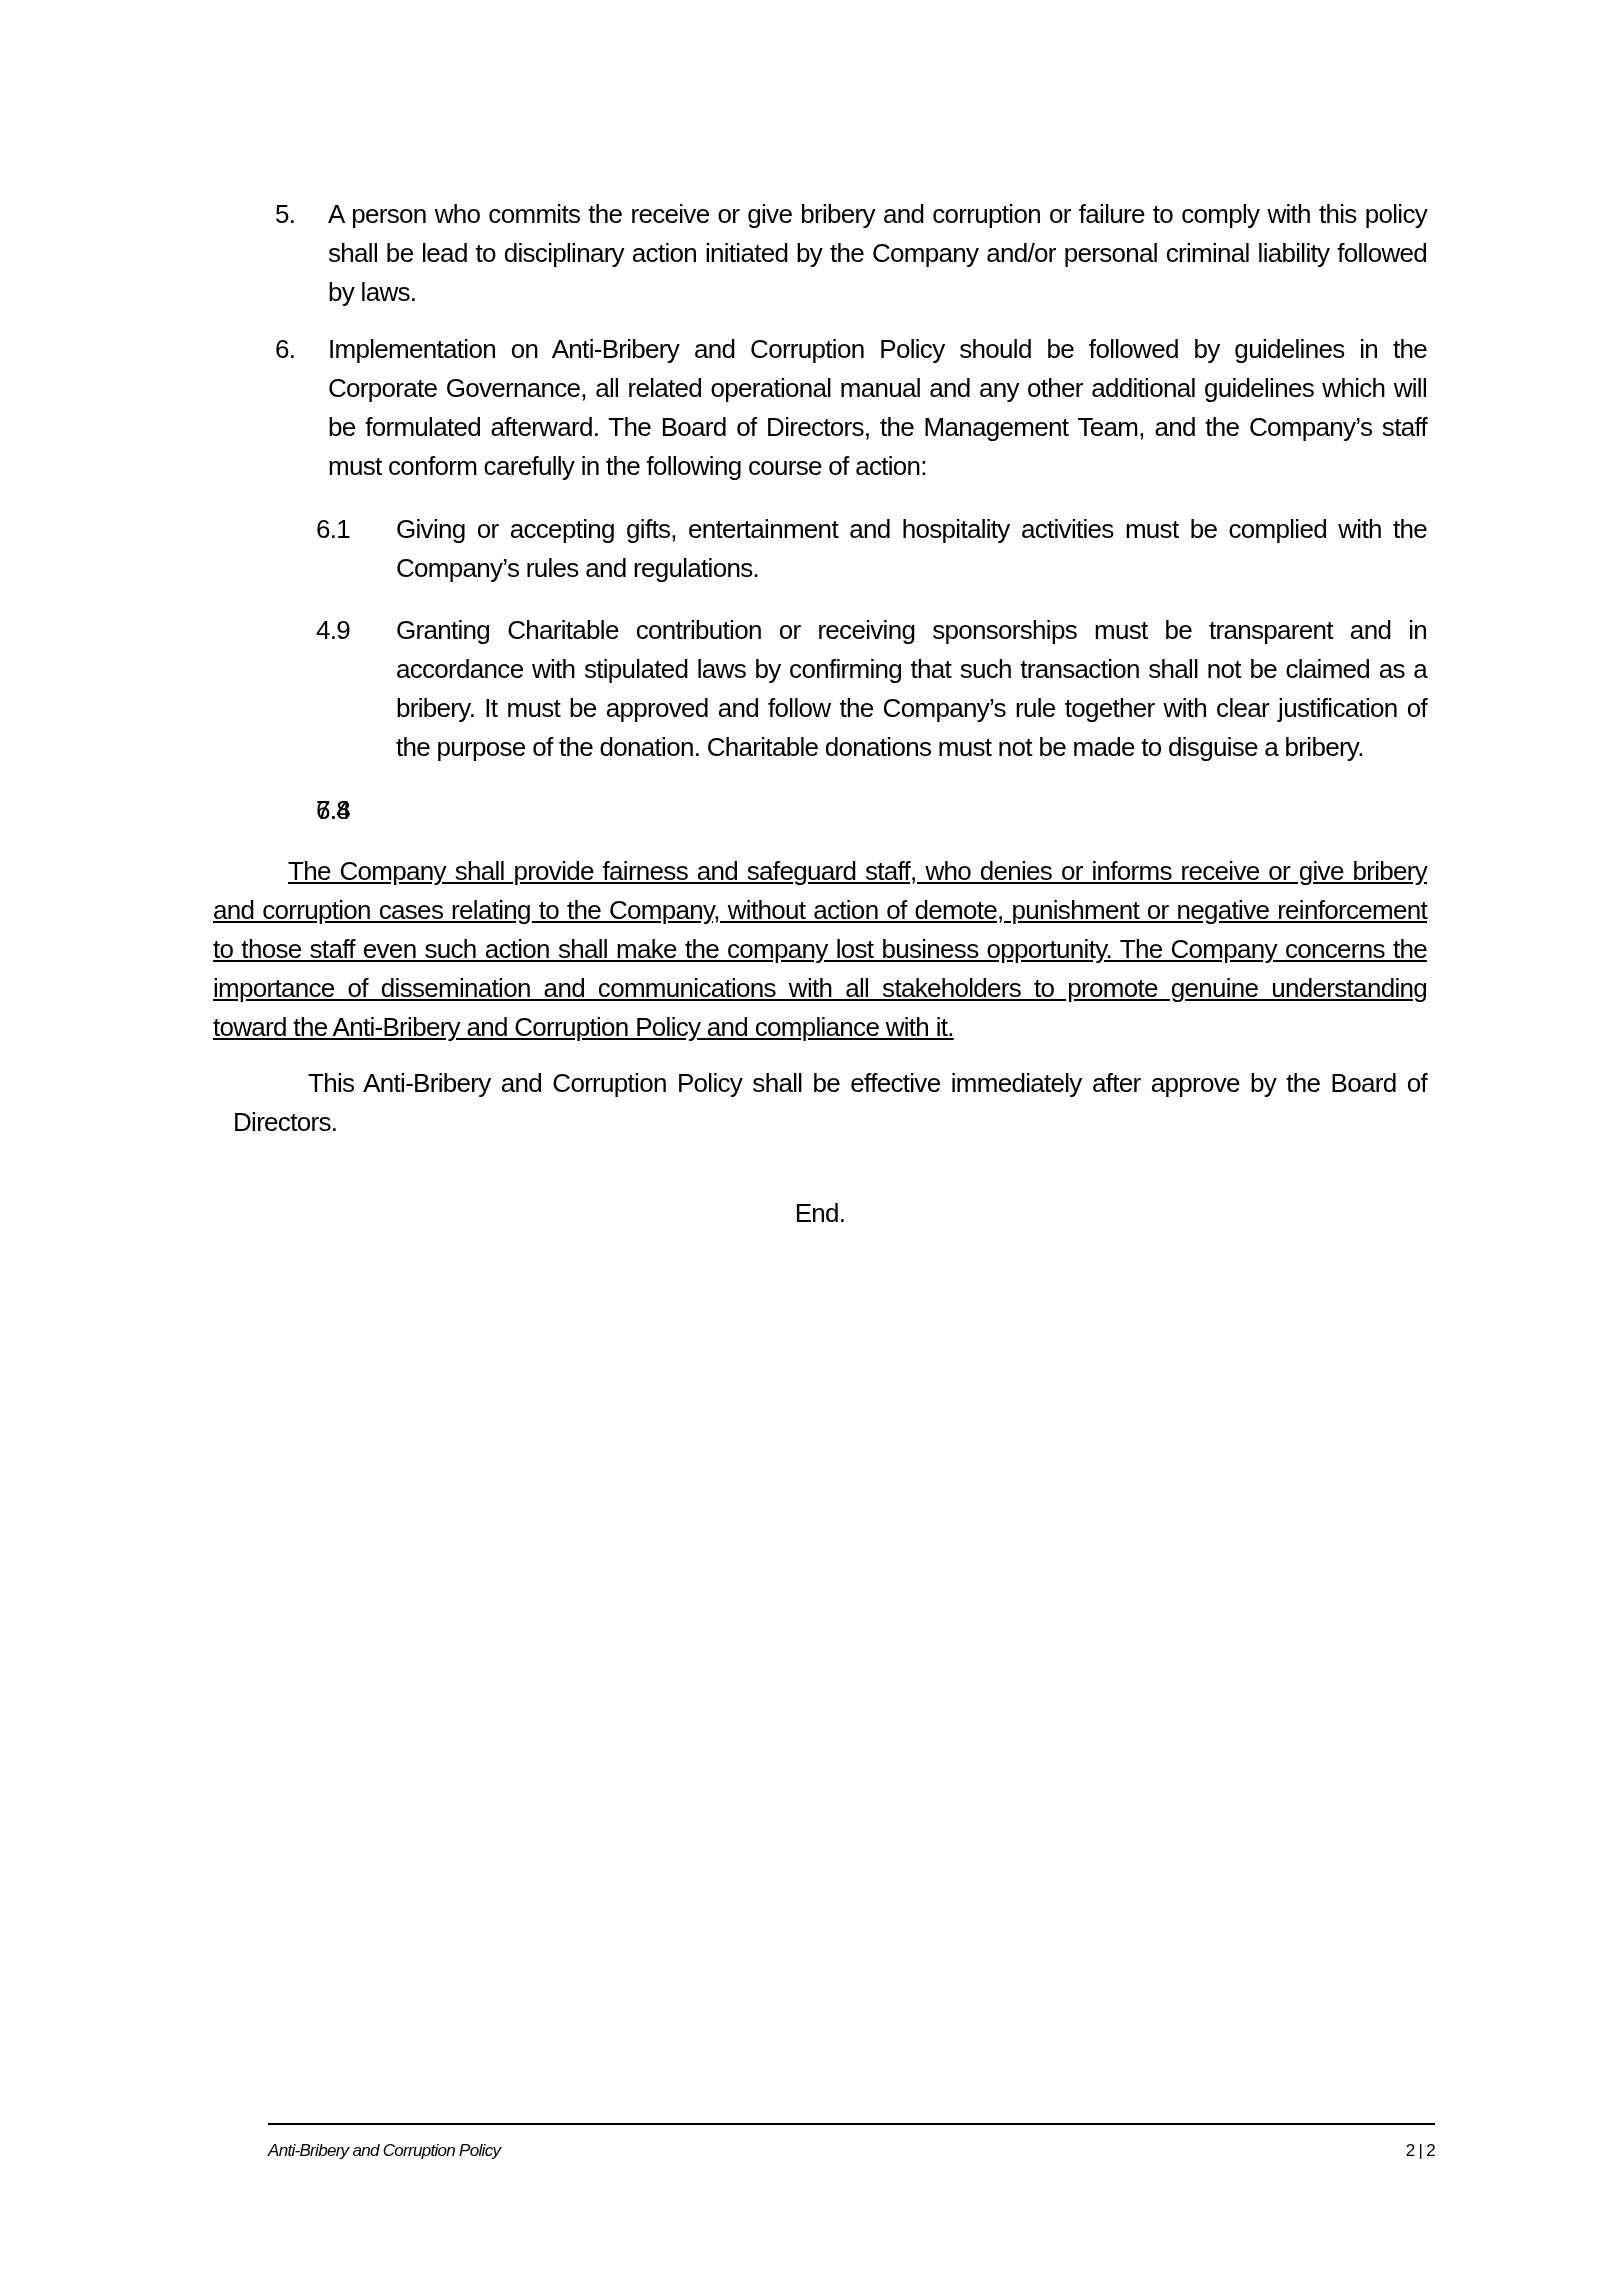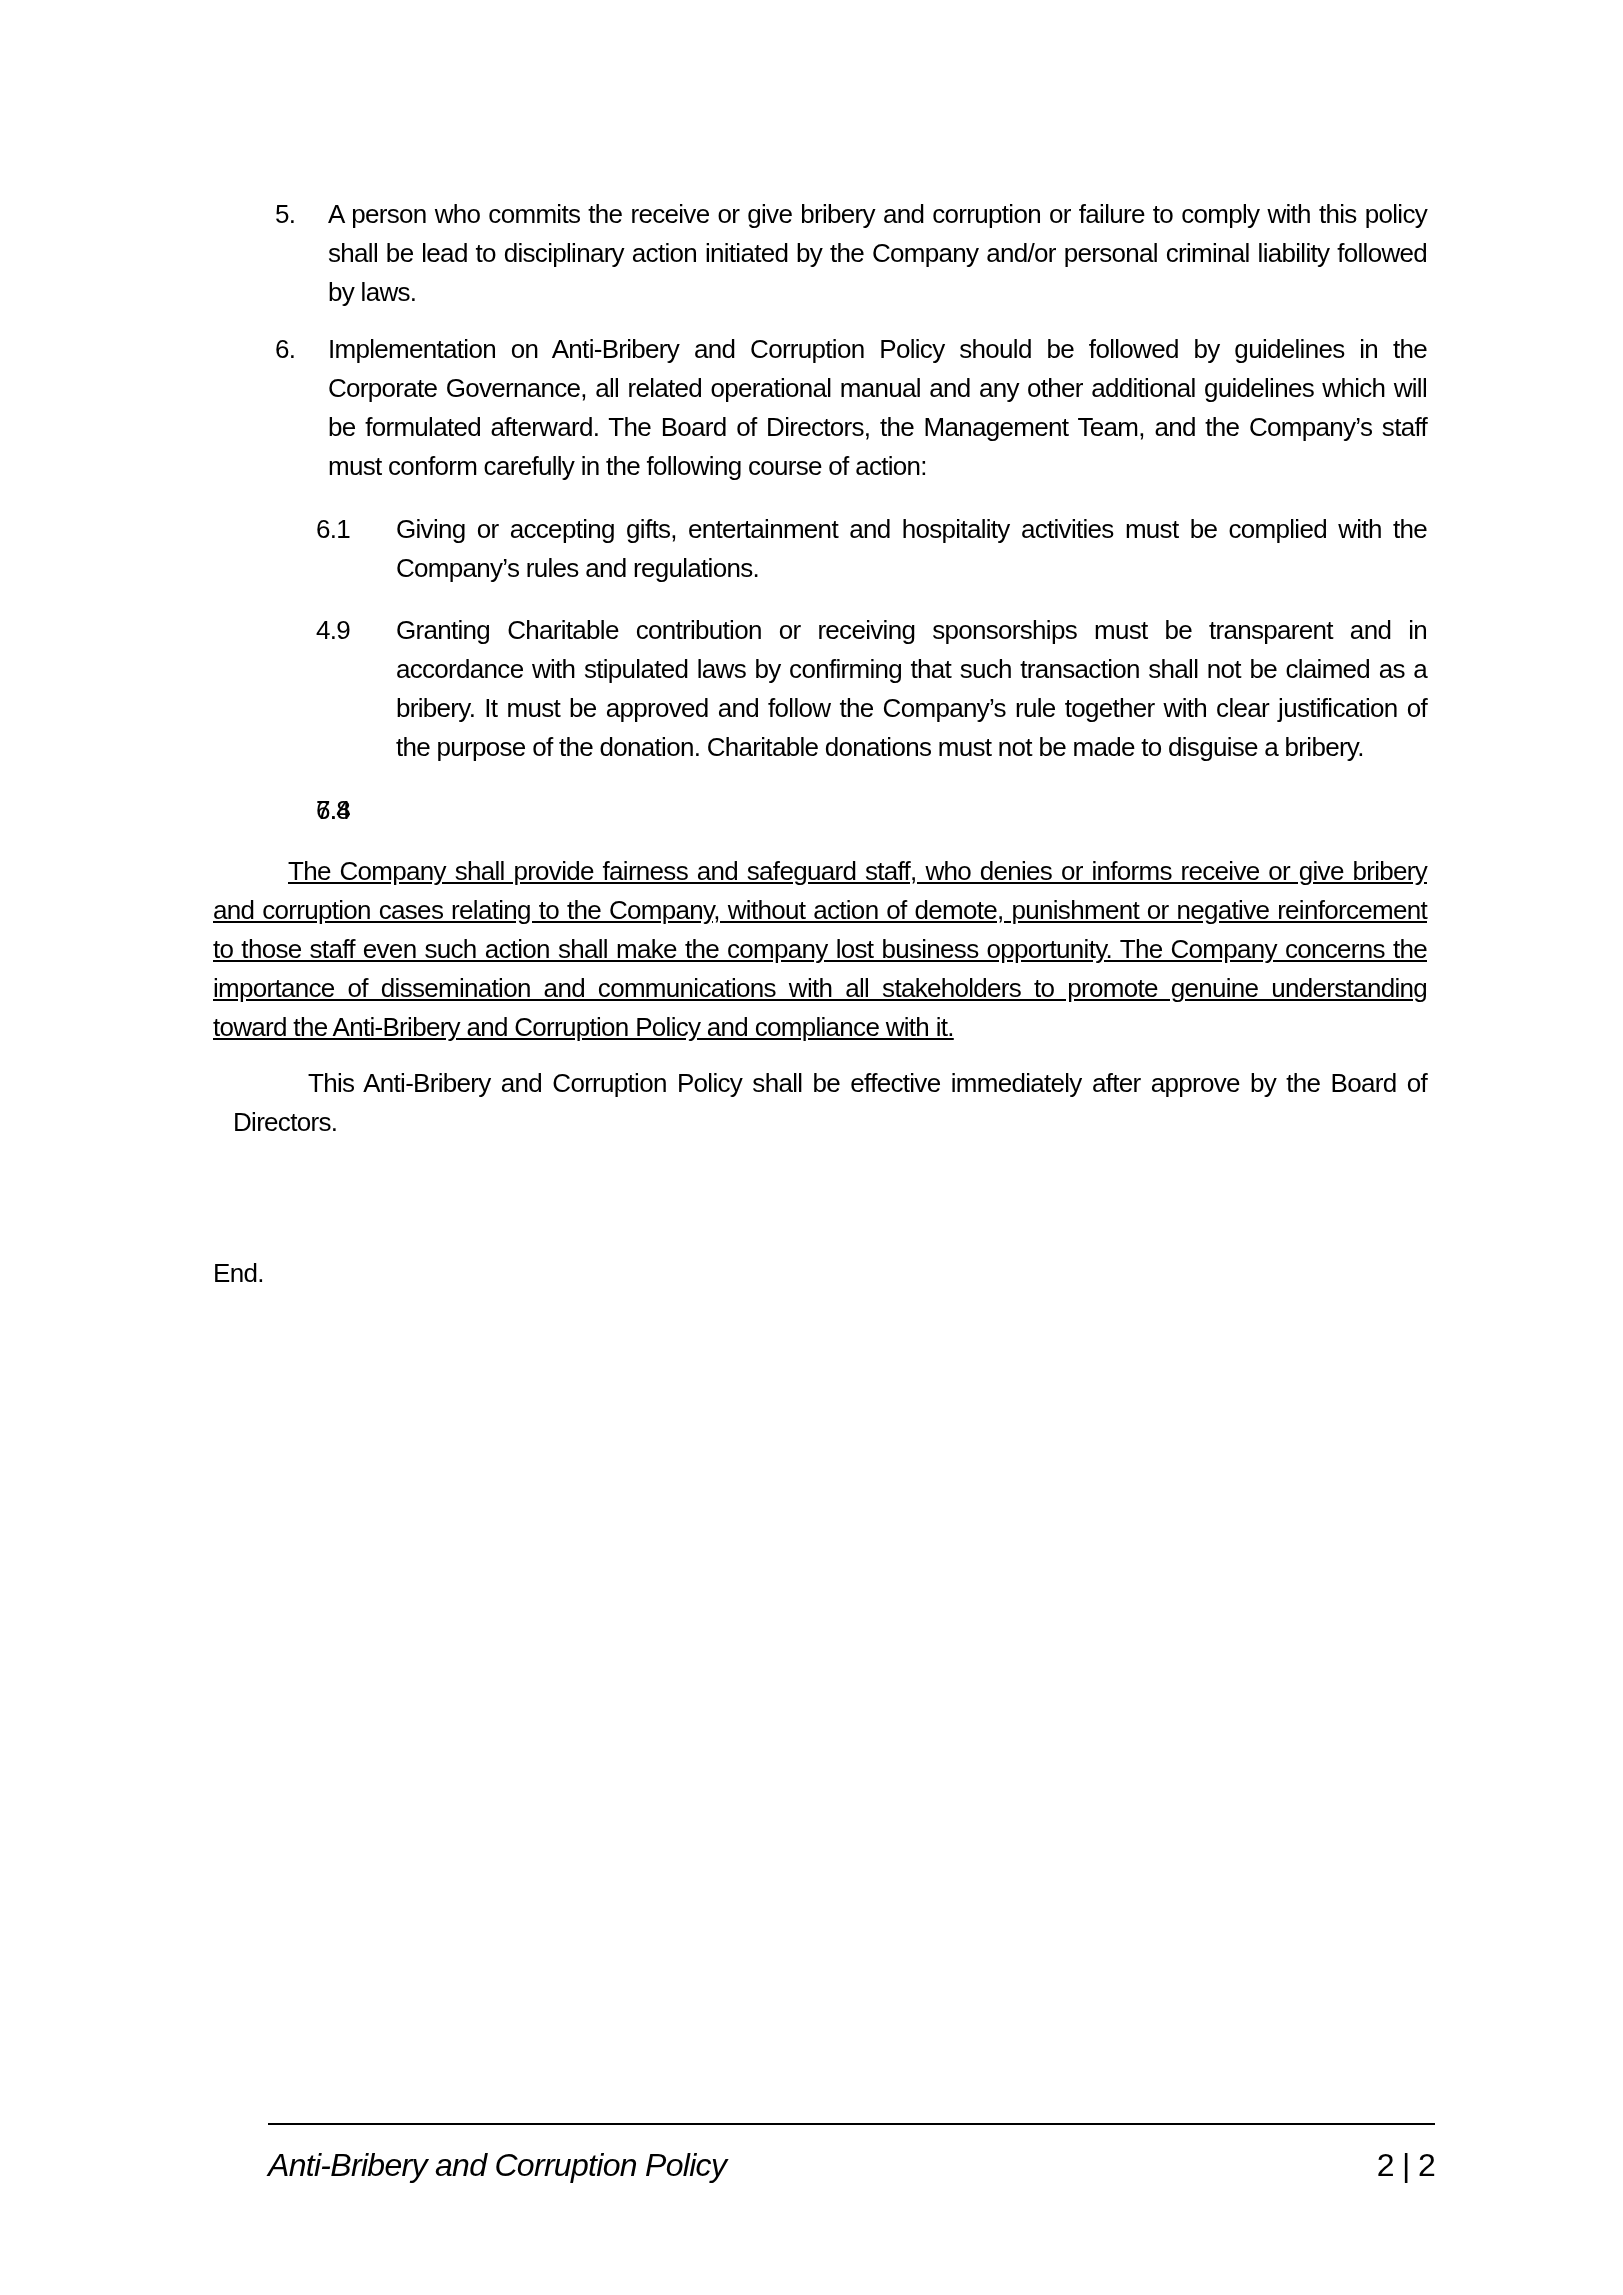--- a/index.html
+++ b/index.html
@@ -48,34 +48,34 @@
     top: 0;
   }
   .para {
     margin: 0;
     text-align: justify;
     text-indent: 75px;
   }
   .para-lead { margin-top: 85px; text-decoration: underline; }
   .para-follow { margin-top: 17px; margin-left: 20px; }
   .end-line {
-    margin-top: 112px;
-    text-align: left;
+    margin-top: 52px;
+    text-align: center;
   }
   .footer {
     position: absolute;
     top: 2123px;
     left: 268px;
     width: 1167px;
     border-top: 2.6px solid #000000;
-    padding-top: 25px;
+    padding-top: 10px;
     display: flex;
     justify-content: space-between;
     align-items: baseline;
-    font-size: 32px;
+    font-size: 17px;
     line-height: 31px;
   }
   .footer-title { font-style: italic; }
   .footer-page { font-style: normal; }
 </style>
 </head>
 <body>
 
 <div class="page">
   <div class="content">

